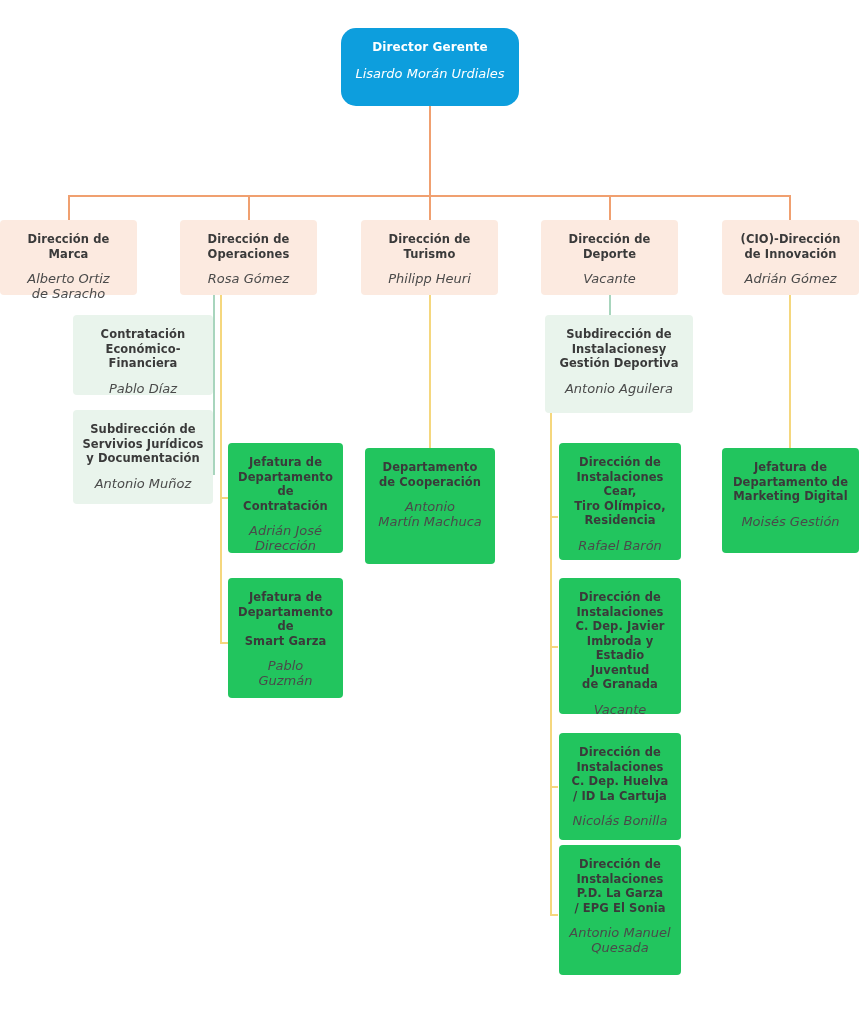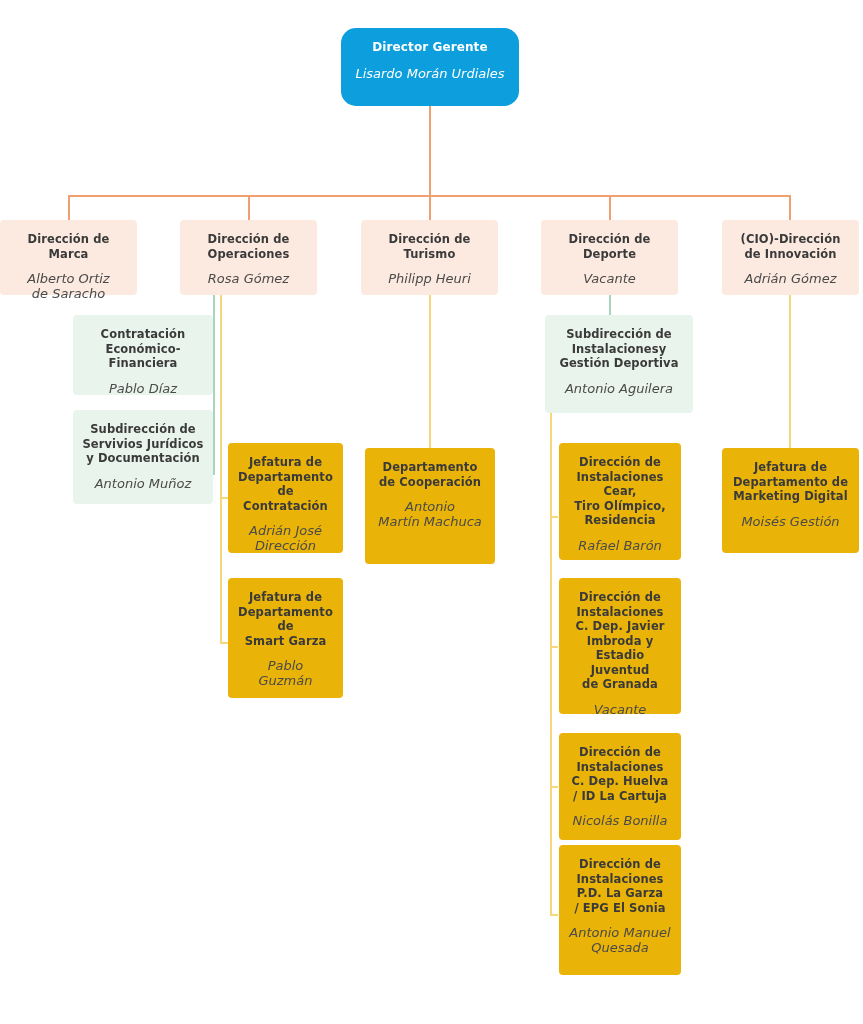--- a/index.html
+++ b/index.html
@@ -60,21 +60,21 @@
   
   .node.direccion {
     background: #fceae0;
   }
   
   .node.subdireccion {
     background: #e9f4ec;
   }
   
   .node.departamento {
-    background: #eab308;
+    background: #22c55e;
   }
 </style>
 </head>
 <body>
 
 <div id="org-canvas">
 
   <div class="conn" style="left:429px; top:105px; width:2px; height:91px;"></div>
 
   <div class="conn" style="left:68px; top:195px; width:722px; height:2px;"></div>

